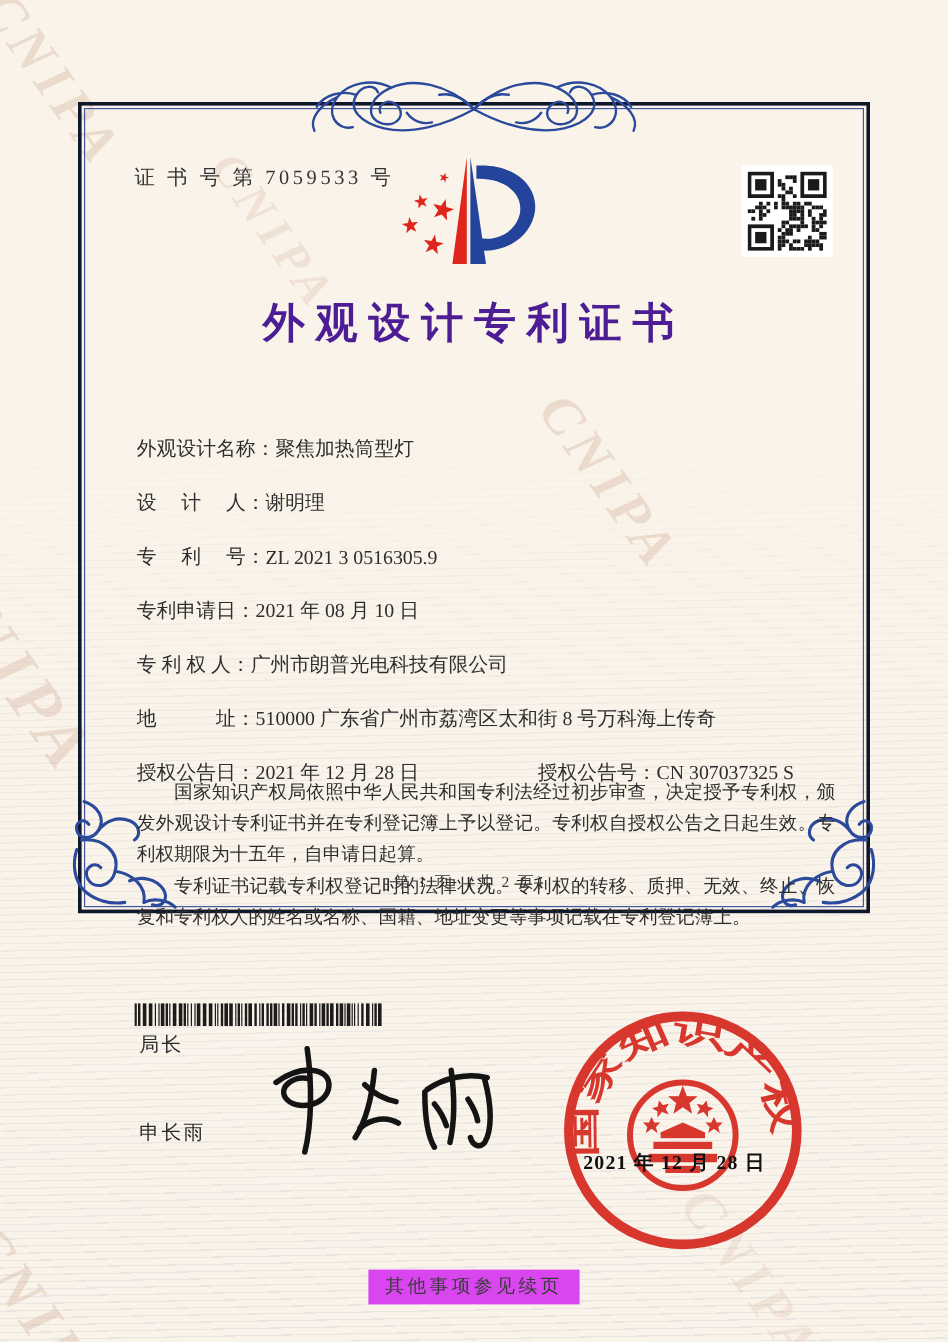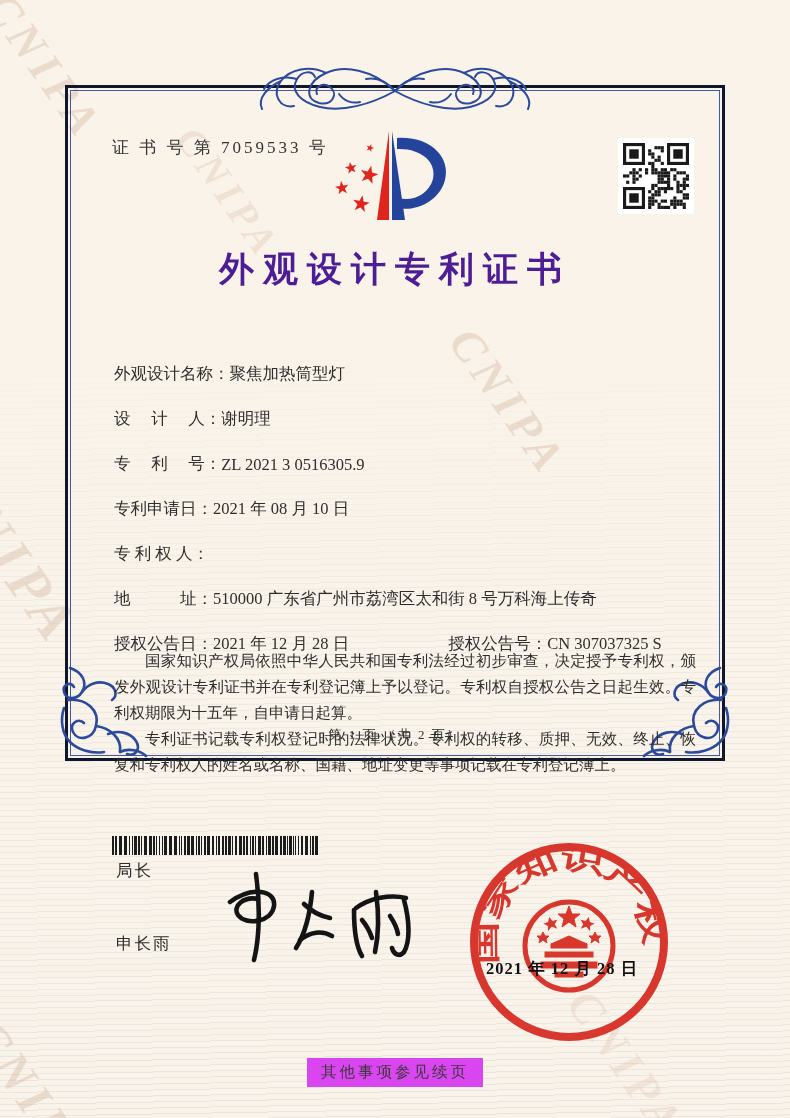--- a/index.html
+++ b/index.html
@@ -286,20 +286,21 @@
     <div class="frow">
       <span class="lab">专　 利 　号：</span>
         <span class="val">ZL 2021 3 0516305.9</span>
     </div>
     <div class="frow">
       <span class="lab">专利申请日：</span>
         <span class="val">2021 年 08 月 10 日</span>
     </div>
     <div class="frow">
       <span class="lab">专 利 权 人：</span>
+        <span class="val">广州市朗普光电科技有限公司</span>
     </div>
     <div class="frow">
       <span class="lab">地　　　址：</span>
         <span class="val">510000 广东省广州市荔湾区太和街 8 号万科海上传奇</span>
     </div>
     <div class="frow grant-row">
       <span><span class="lab">授权公告日：</span><span class="val">2021 年 12 月 28 日</span></span>
       <span class="pair2"><span class="lab">授权公告号：</span><span class="val">CN 307037325 S</span></span>
     </div>
   </div>

